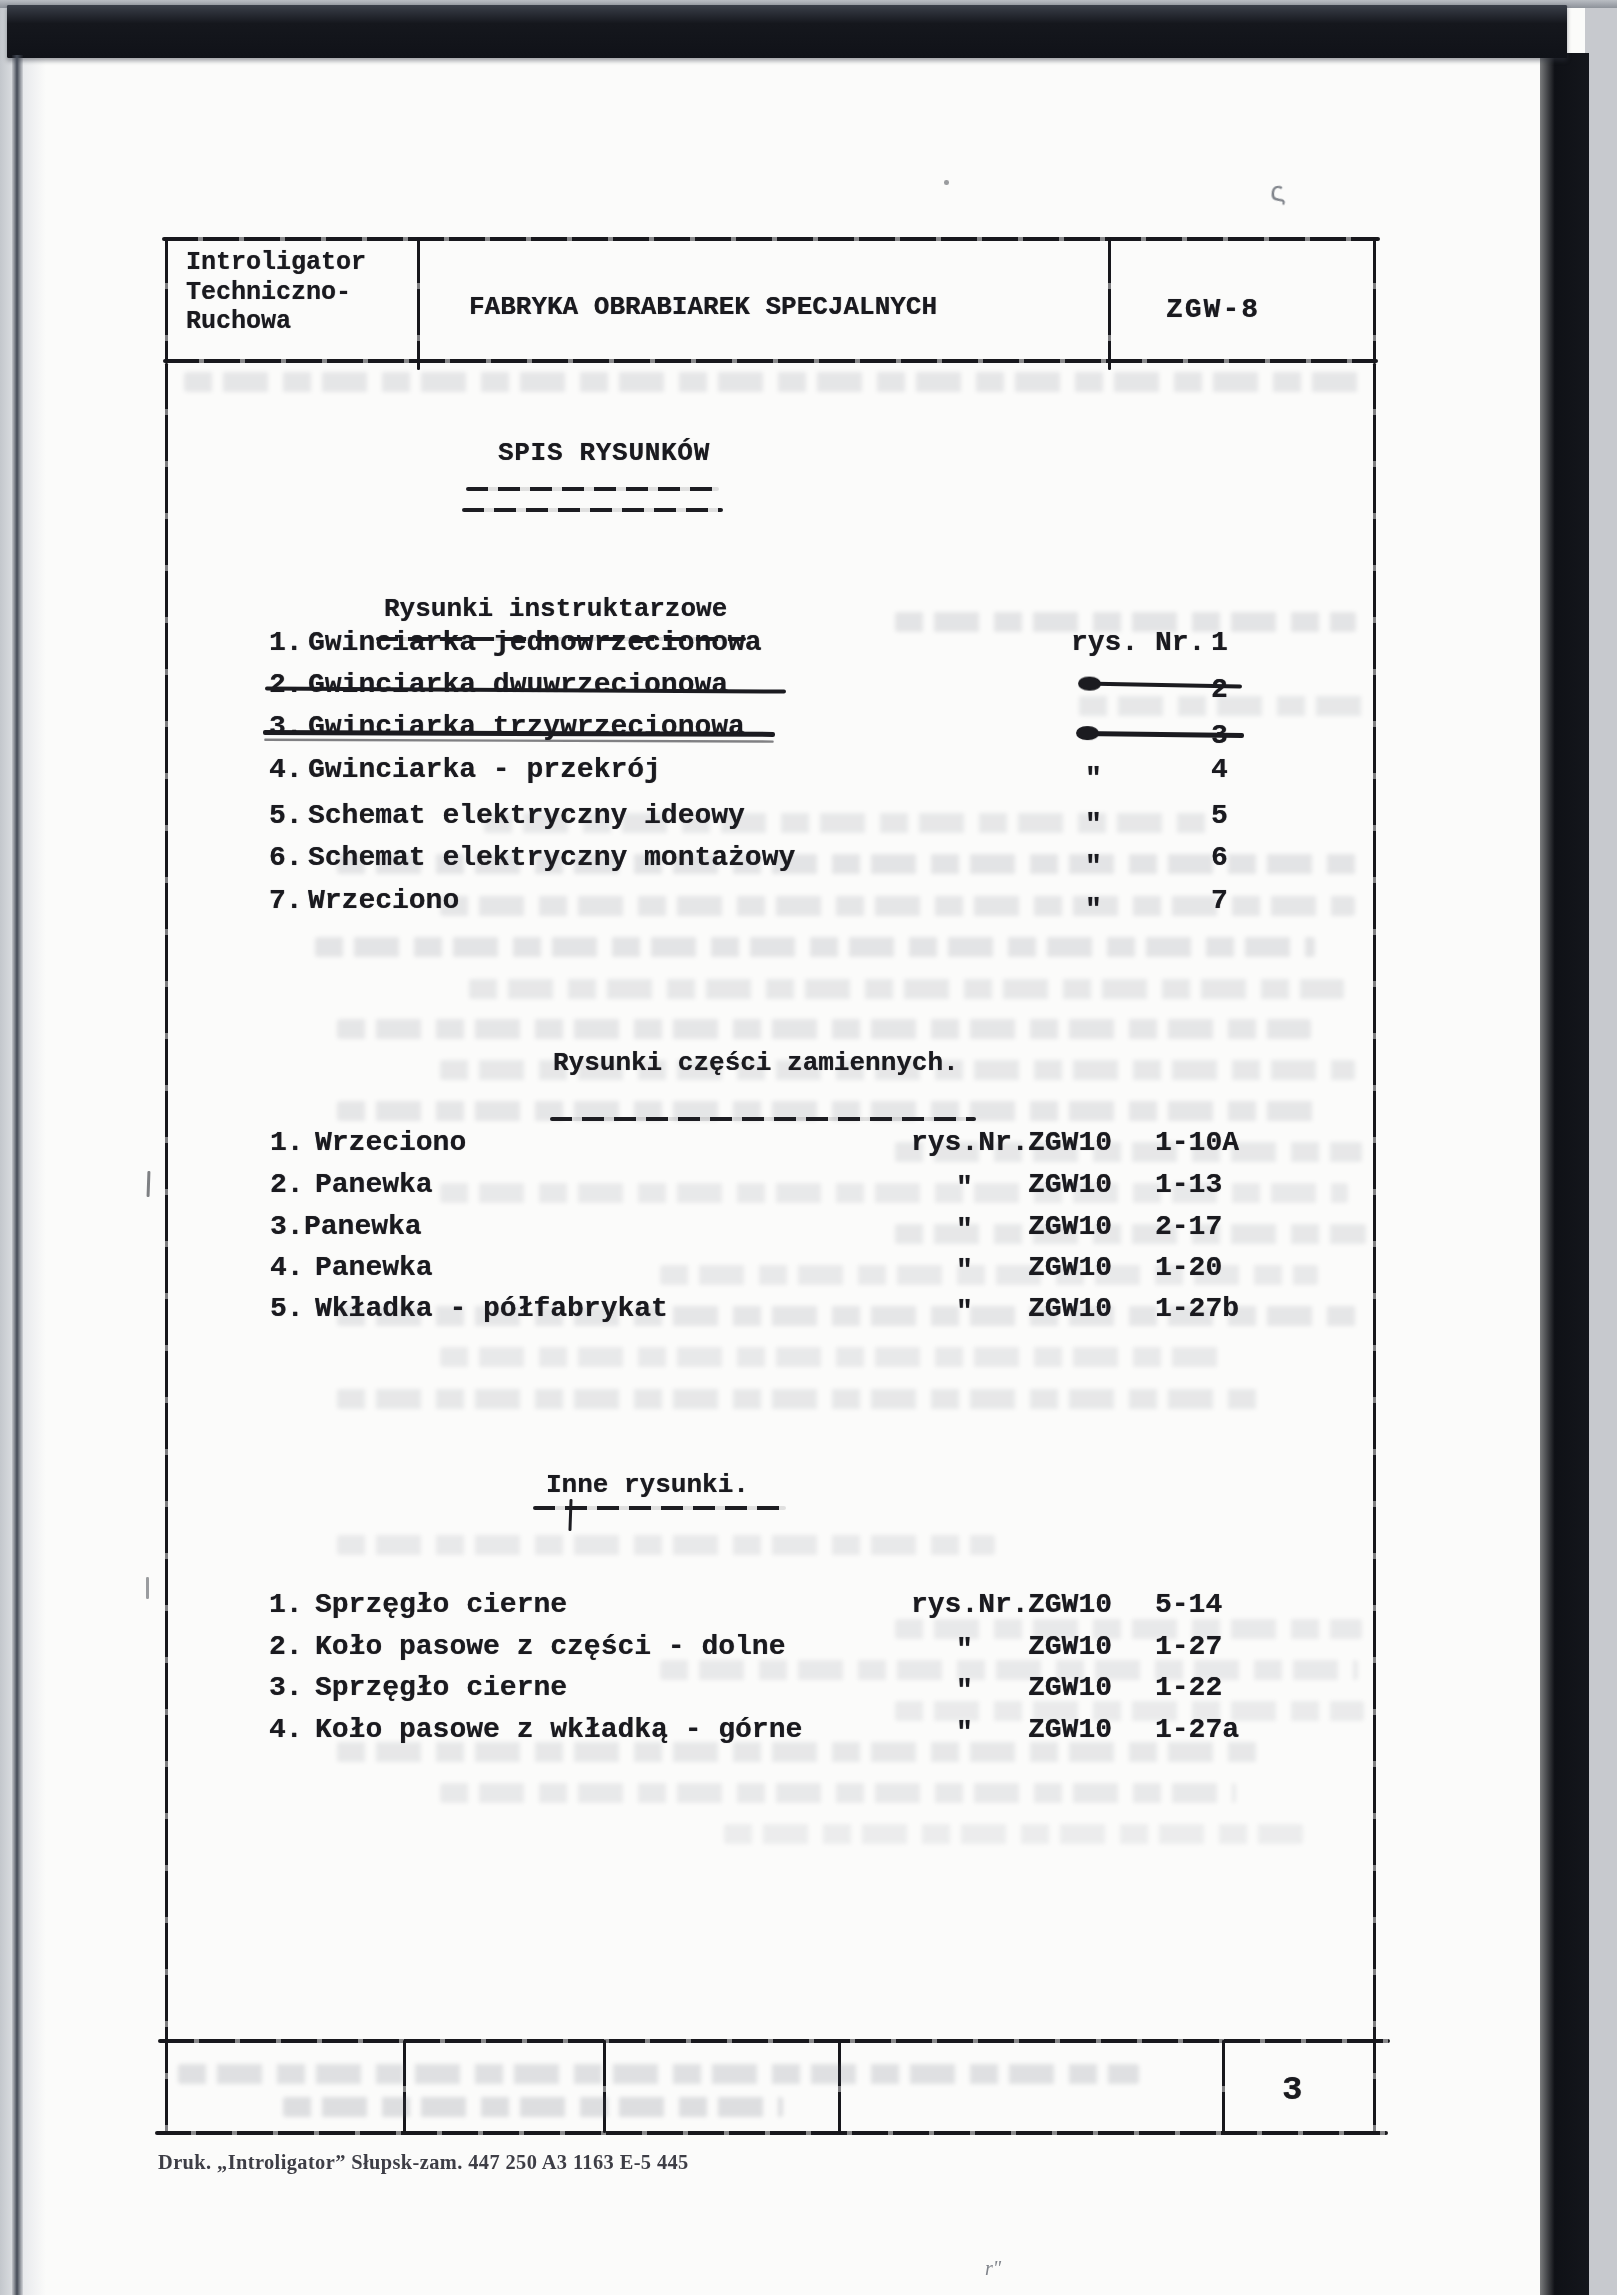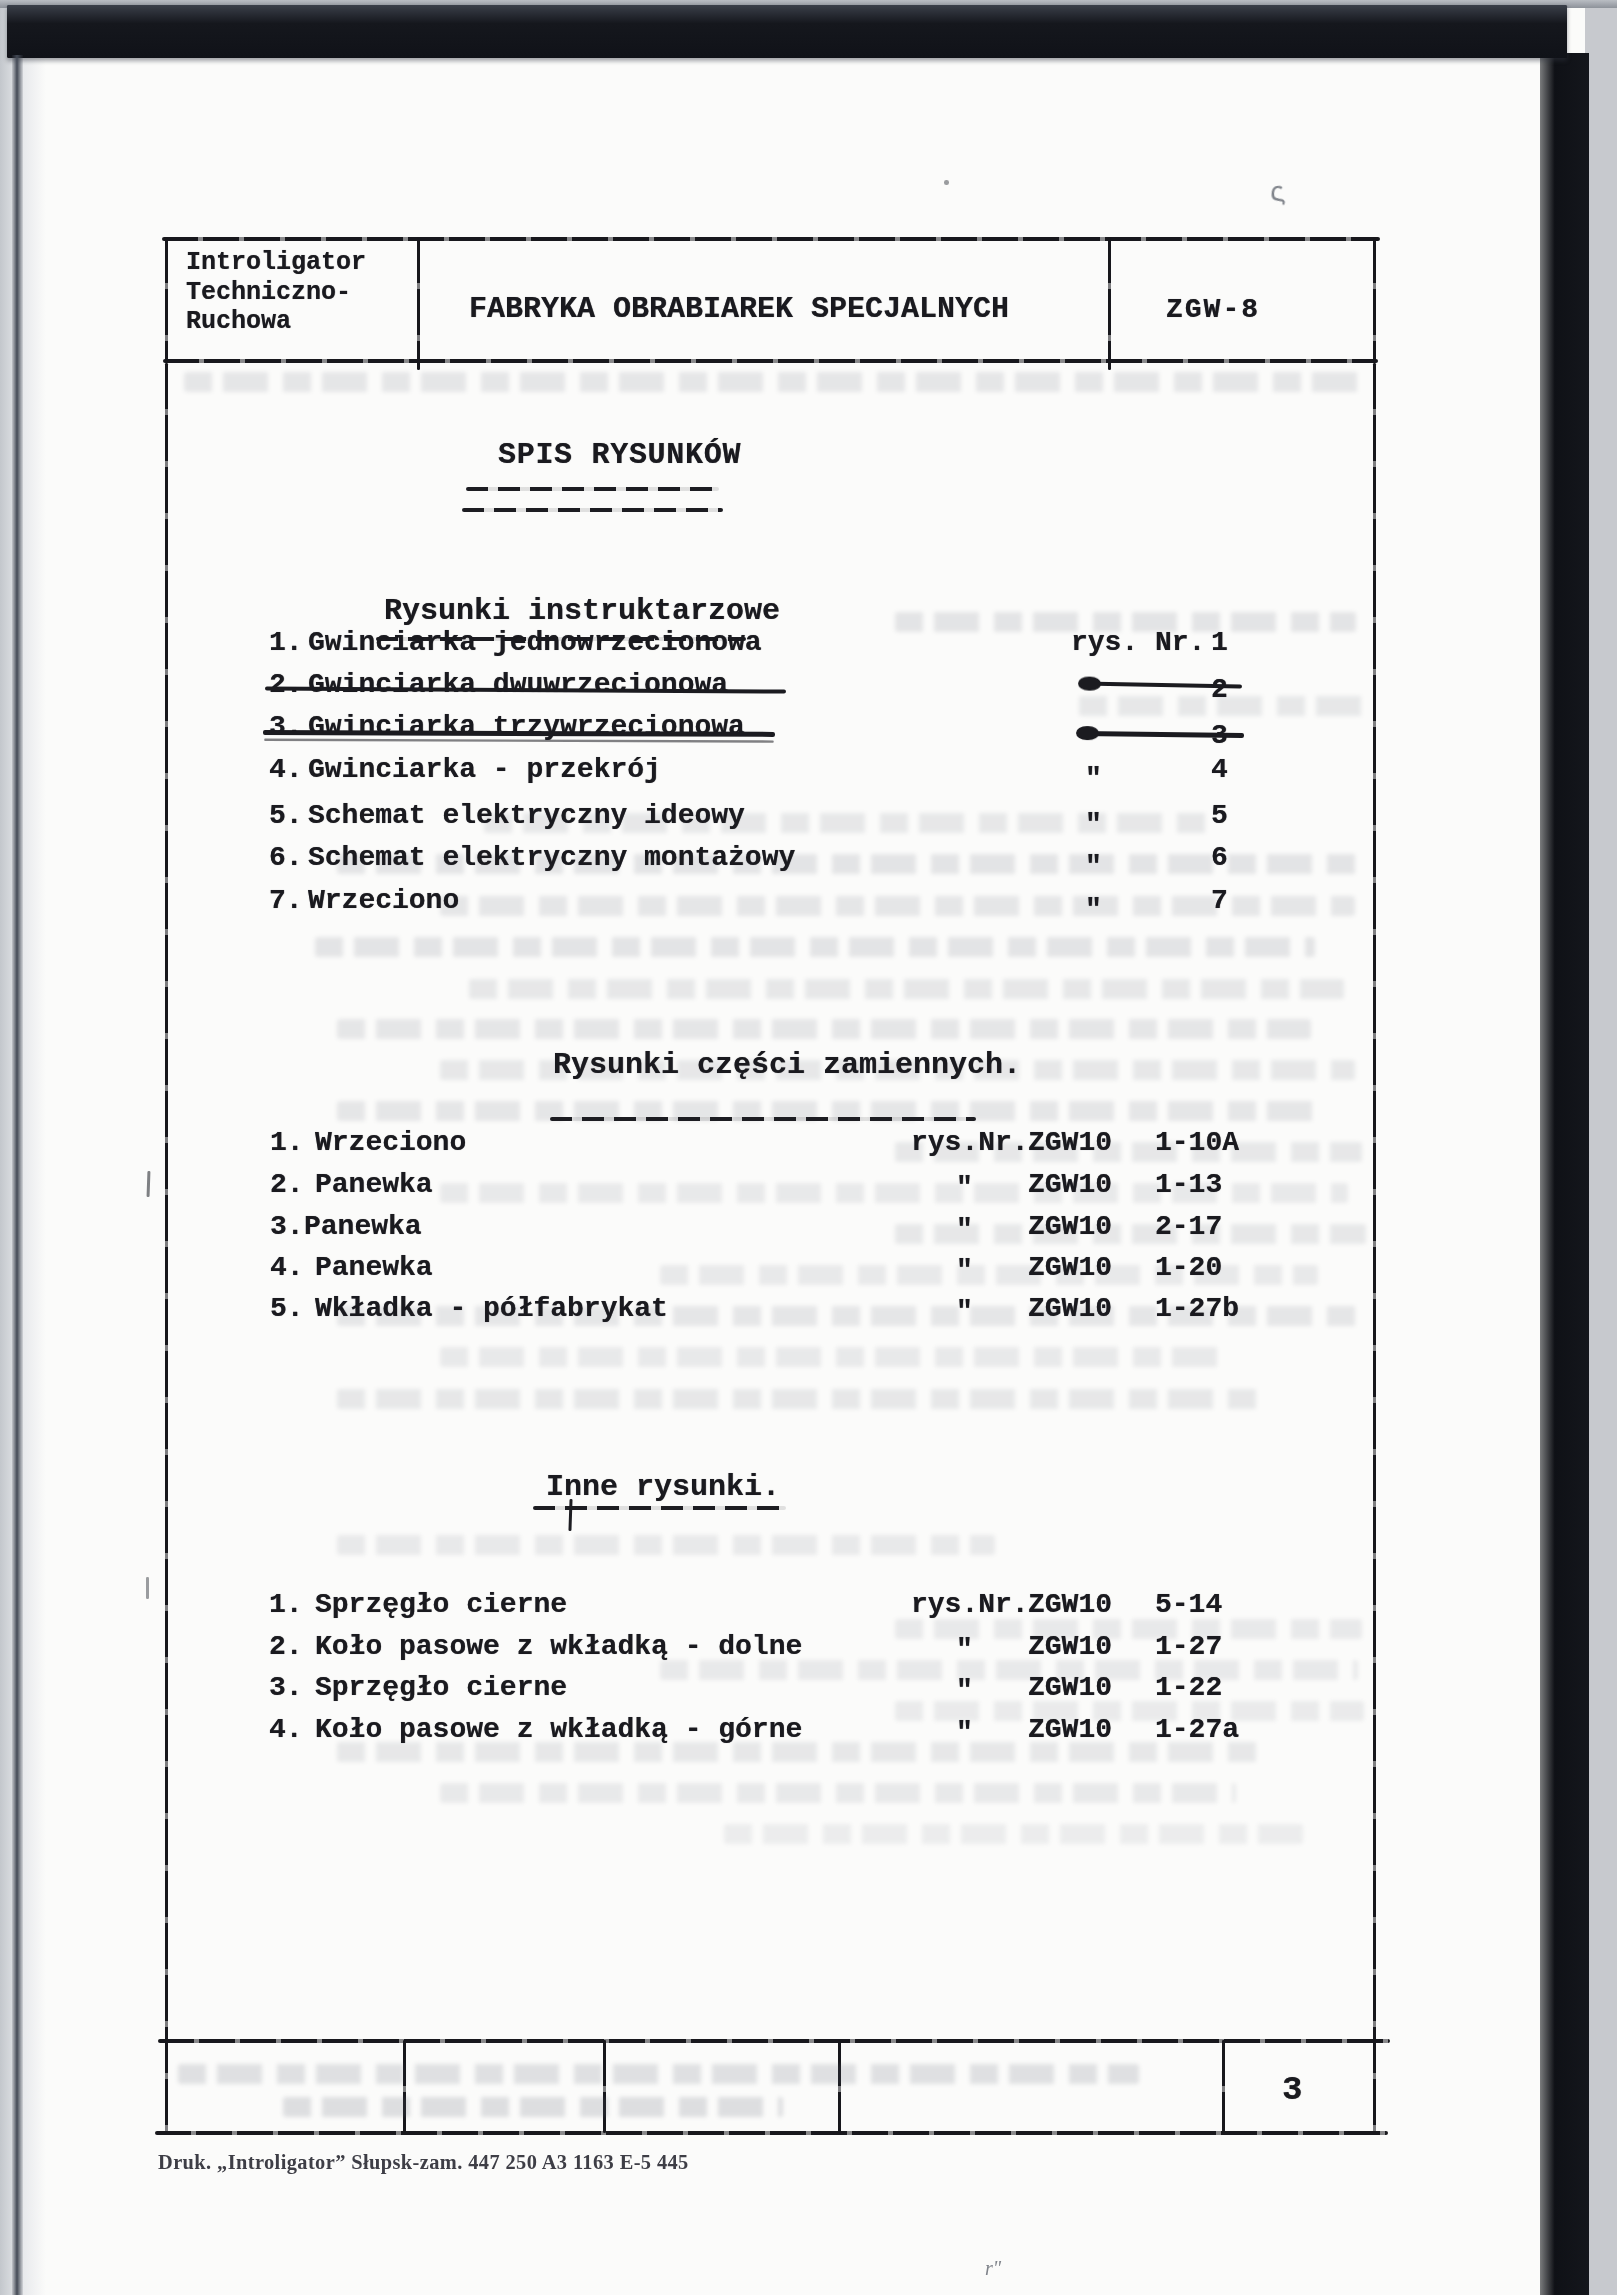--- a/index.html
+++ b/index.html
@@ -19,21 +19,21 @@
   .edge-right-gray{left:1585px;top:0;width:33px;height:2295px;background:#c7c9ce}
   .edge-right-band{left:1540px;top:53px;width:49px;height:2243px;background:linear-gradient(90deg,rgba(16,18,22,.55),#0f1116 30%,#14161c 100%)}
 
   
   .tw{
     position:absolute;z-index:3;line-height:1;white-space:pre;
     font-family:"Liberation Mono","DejaVu Sans Mono",monospace;
     font-weight:700;color:#1a1a1f;
     text-shadow:0 0 0.7px rgba(26,26,31,.6), 0.4px 0.4px 0 rgba(26,26,31,.22);
   }
-  .fs38{font-size:25px}.fs40{font-size:30px}.fs42{font-size:28px}.fs52{font-size:34px}
+  .fs38{font-size:25px}.fs40{font-size:26px}.fs42{font-size:28px}.fs52{font-size:34px}
 
   
   .hline{position:absolute;z-index:2;height:4px;border-radius:2px;
     background:repeating-linear-gradient(90deg,#18181d 0 36px,rgba(24,24,29,.5) 36px 41px);}
   .vline{position:absolute;z-index:2;width:3.3px;border-radius:1.3px;
     background:repeating-linear-gradient(180deg,#17171c 0 46px,rgba(23,23,28,.55) 46px 52px);}
   .dash{position:absolute;z-index:3;height:4px;border-radius:2px;filter:blur(0.3px);
     background:repeating-linear-gradient(90deg,#1d1d22 0 22.4px,rgba(29,29,34,.12) 22.4px 32px);}
 
   
@@ -188,21 +188,21 @@
 
   <div class="row s3" style="top:1591px">
     <span class="tw fs42 no">1.</span>
     <span class="tw fs42 nm">Sprzęgło cierne</span>
     <span class="tw fs42 ref">rys.Nr.</span>
     <span class="tw fs42 code">ZGW10</span>
     <span class="tw fs42 num">5-14</span>
   </div>
   <div class="row s3" style="top:1633px">
     <span class="tw fs42 no">2.</span>
-    <span class="tw fs42 nm">Koło pasowe z wkładką - dolne</span>
+    <span class="tw fs42 nm">Koło pasowe z części - dolne</span>
     <span class="tw fs42 ref dit">"</span>
     <span class="tw fs42 code">ZGW10</span>
     <span class="tw fs42 num">1-27</span>
   </div>
   <div class="row s3" style="top:1674px">
     <span class="tw fs42 no">3.</span>
     <span class="tw fs42 nm">Sprzęgło cierne</span>
     <span class="tw fs42 ref dit">"</span>
     <span class="tw fs42 code">ZGW10</span>
     <span class="tw fs42 num">1-22</span>

